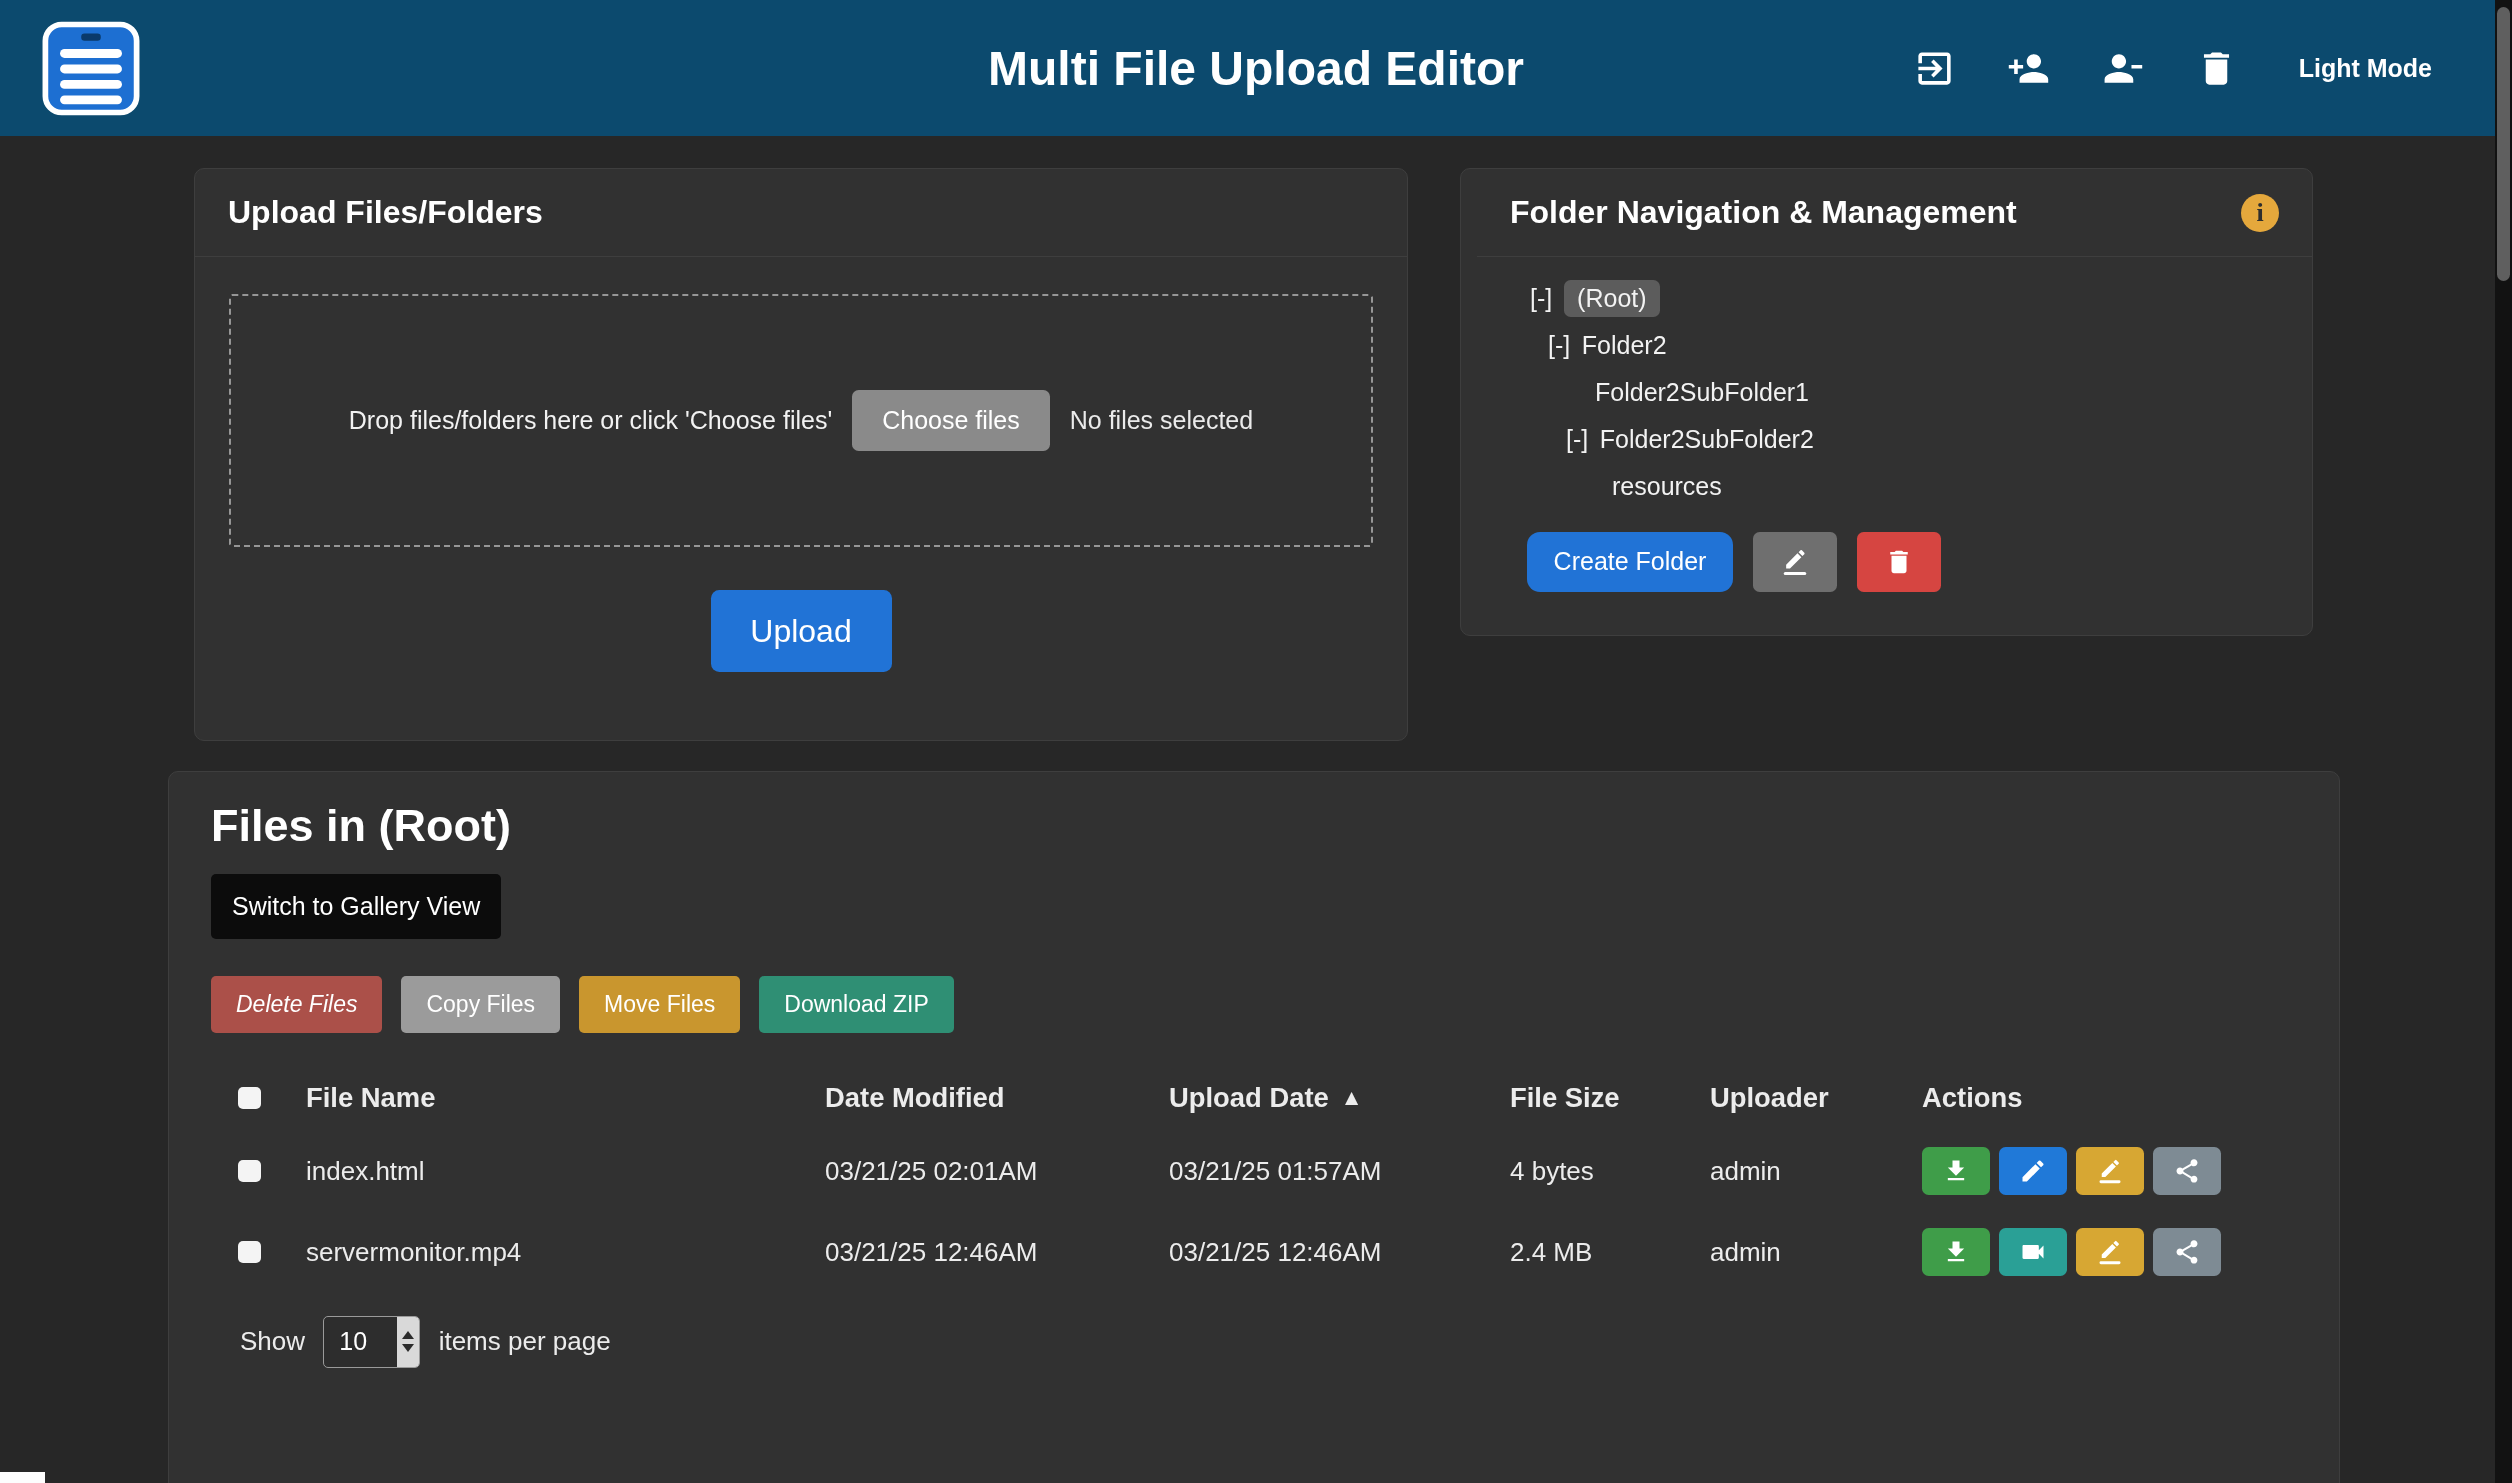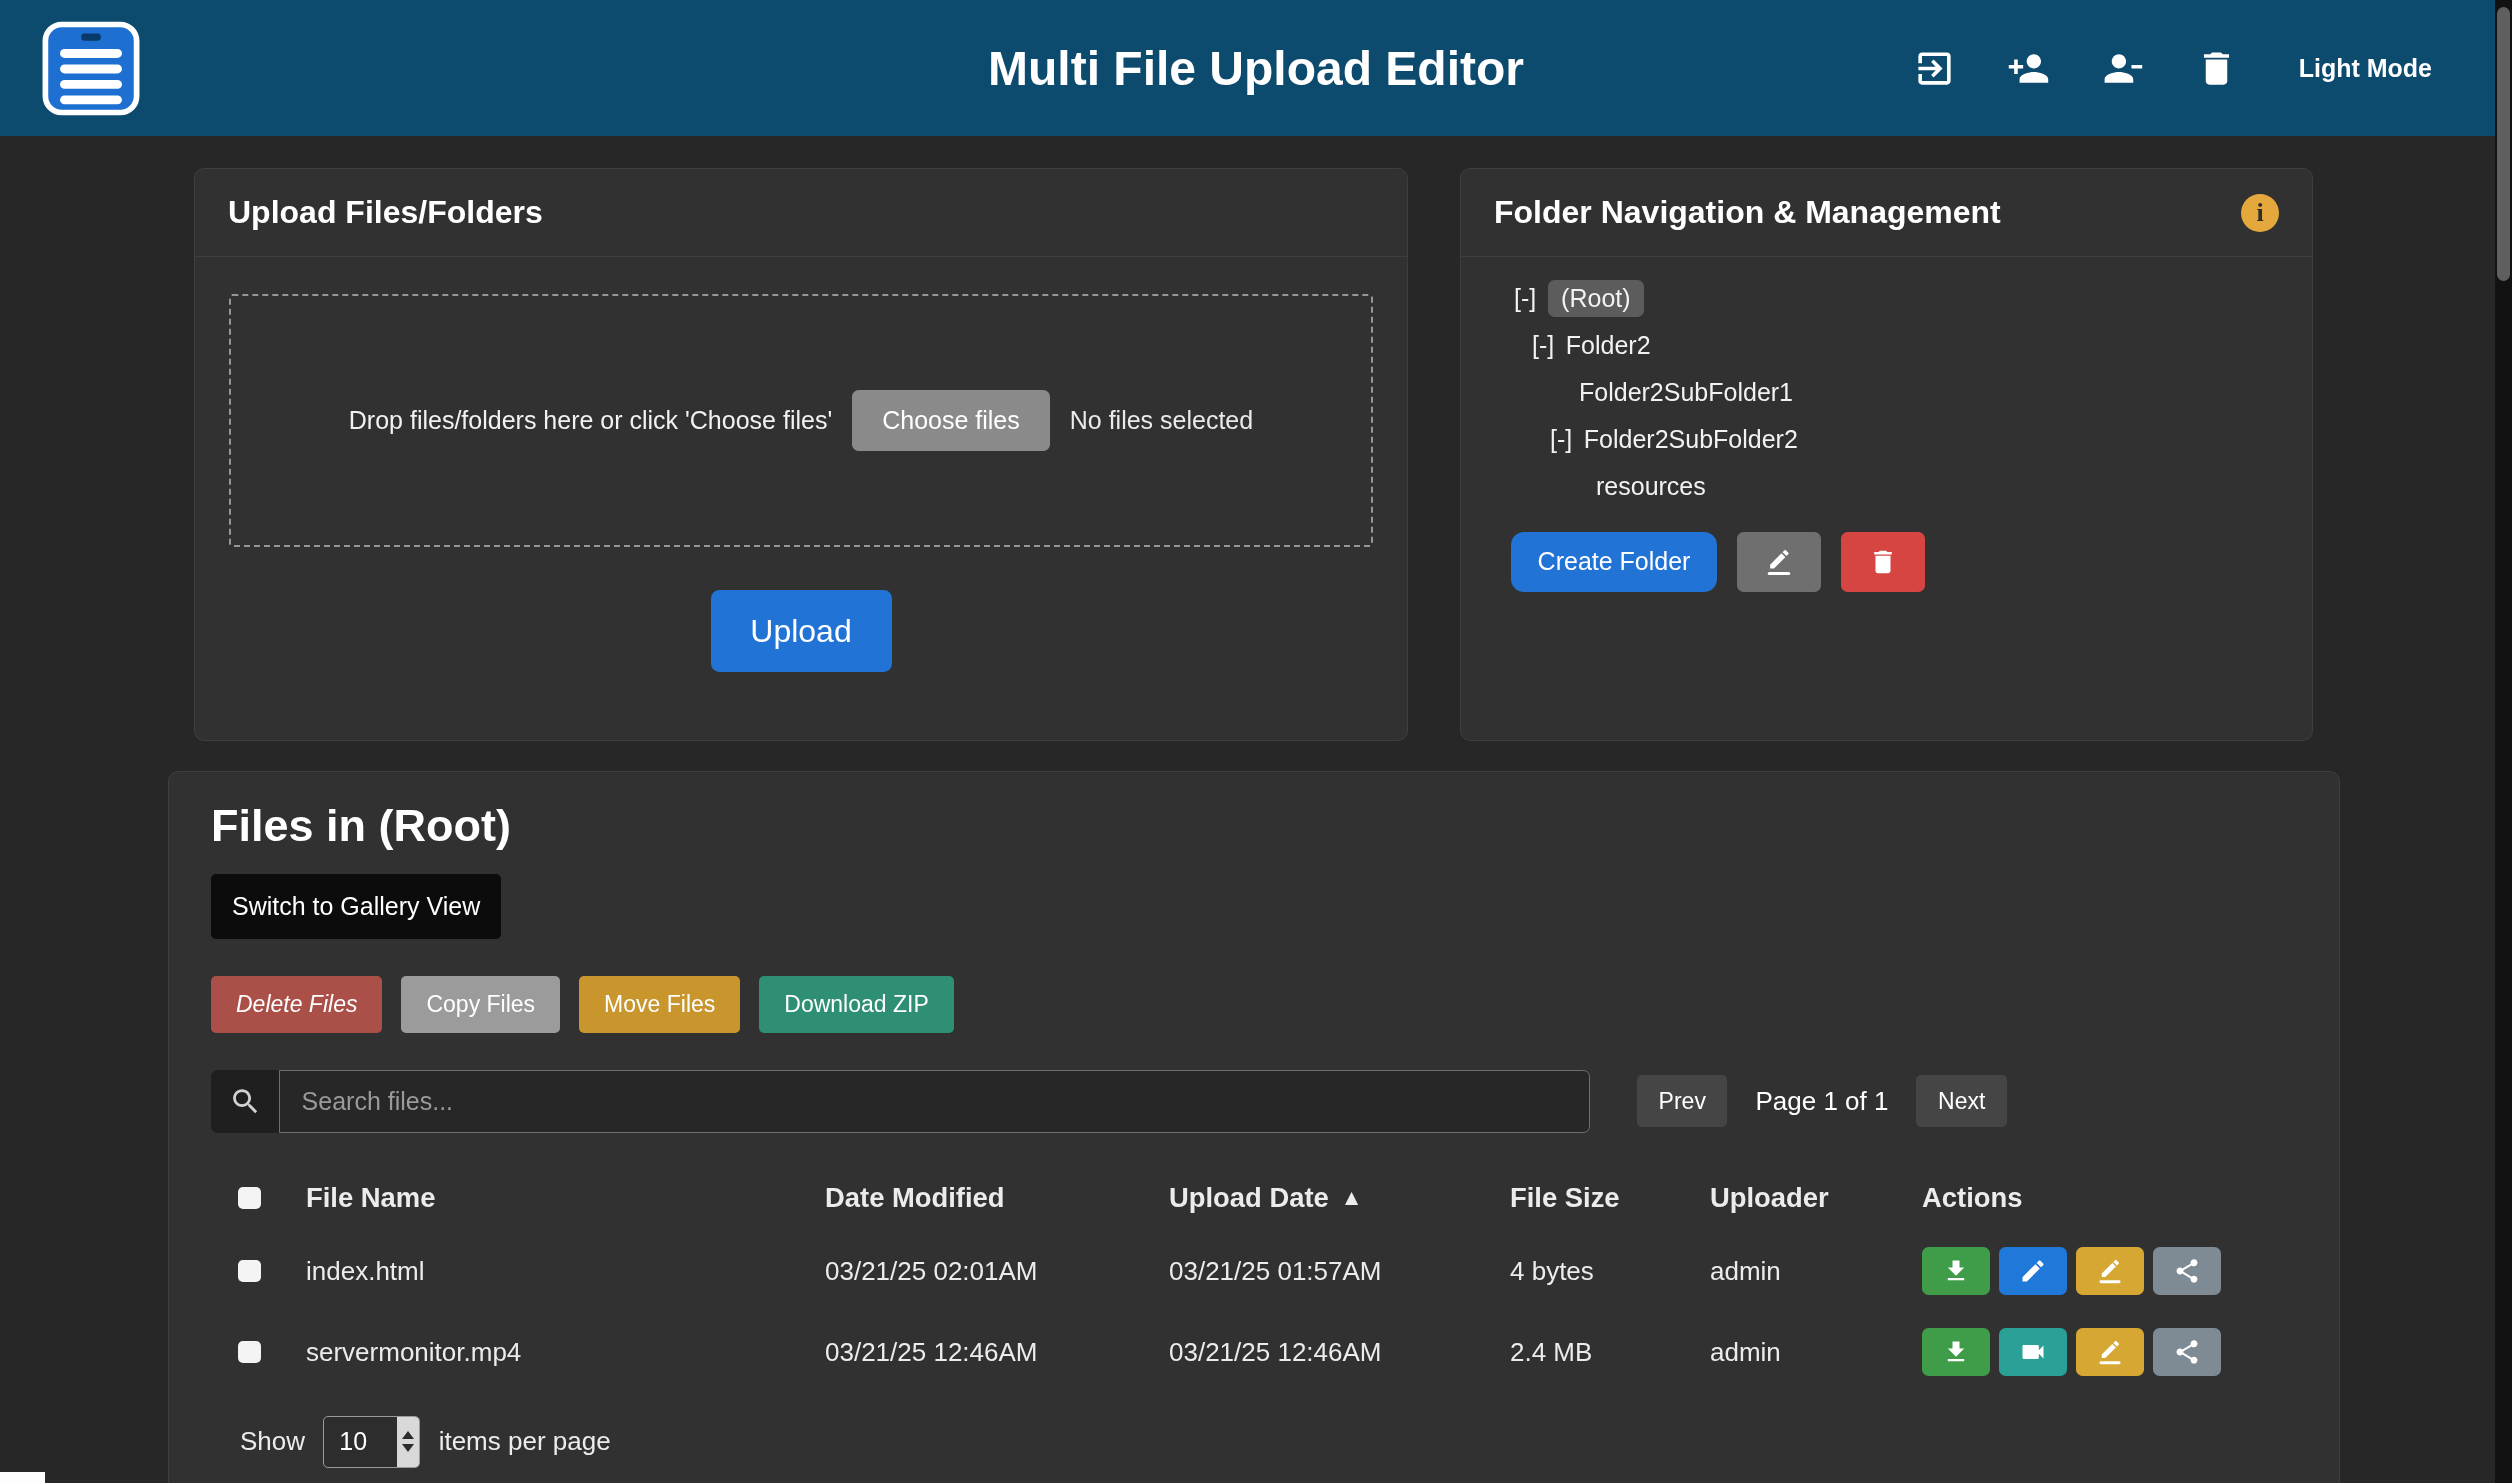--- a/index.html
+++ b/index.html
@@ -14,21 +14,21 @@
   .header-title{position:absolute;left:50%;transform:translateX(-50%);font-size:48px;font-weight:700;color:#fff;white-space:nowrap;}
   .header-right{margin-left:auto;display:flex;align-items:center;gap:47px;}
   .icon-btn{width:47px;height:47px;display:flex;align-items:center;justify-content:center;}
   .icon-btn svg{width:43px;height:43px;fill:#fff;}
   .theme-toggle{font-size:25px;font-weight:700;color:#fff;margin-left:11.6px;white-space:nowrap;}
 
   
   .top-row{display:flex;gap:52px;margin:32px 199px 0 194px;}
   .card{background:#313131;border:1.7px solid #3e3e3e;border-radius:10px;}
   .card-upload{width:1214px;height:573px;flex:0 0 auto;}
-  .card-folder{flex:1;height:573px;}
+  .card-folder{flex:1;height:468px;padding-left:16px;}
   .card-header{height:88px;display:flex;align-items:center;justify-content:space-between;padding:0 33px;border-bottom:1.7px solid #3e3e3e;}
   .card-title{font-size:32px;font-weight:700;color:#fff;}
   .info-icon{width:38px;height:38px;border-radius:50%;background:#e5a83c;color:#2e2e2e;display:flex;align-items:center;justify-content:center;font-size:26px;font-weight:700;font-family:"Liberation Serif",serif;cursor:pointer;}
   .info-icon::after{content:"i";}
 
   .dropzone{margin:37px 34px 0 34px;height:253px;border:2.5px dashed #969696;border-radius:3.3px;display:flex;flex-direction:row;align-items:center;justify-content:center;gap:20px;cursor:pointer;}
   .dropzone-text{font-size:25px;color:#f2f2f2;}
   .choose-btn{height:61px;padding:0 30px;background:#8a8a8a;color:#fff;font-size:25px;border-radius:6.6px;}
   .no-files{font-size:25px;color:#eaeaea;}
   .upload-btn-wrap{display:flex;justify-content:center;margin-top:43px;}
@@ -201,31 +201,20 @@
   <h2 class="files-title">Files in (Root)</h2>
   <button class="gallery-btn">Switch to Gallery View</button>
 
   <div class="bulk-row">
     <button class="bulk-btn bulk-delete">Delete Files</button>
     <button class="bulk-btn bulk-copy">Copy Files</button>
     <button class="bulk-btn bulk-move">Move Files</button>
     <button class="bulk-btn bulk-zip">Download ZIP</button>
   </div>
 
-  <div class="search-row">
-    <button class="search-btn">
-      <svg viewBox="0 0 24 24">
-          <path d="M15.5 14h-.79l-.28-.27C15.41 12.59 16 11.11 16 9.5 16 5.91 13.09 3 9.5 3S3 5.91 3 9.5 5.91 16 9.5 16c1.61 0 3.09-.59 4.23-1.57l.27.28v.79l5 4.99L20.49 19l-4.99-5zm-6 0C7.01 14 5 11.99 5 9.5S7.01 5 9.5 5 14 7.01 14 9.5 11.99 14 9.5 14z"></path>
-        </svg>
-    </button>
-    <input class="search-input" type="text" placeholder="Search files..." style="">
-    <button class="pg-btn pg-prev">Prev</button>
-    <span class="pg-status">Page 1 of 1</span>
-    <button class="pg-btn pg-next">Next</button>
-  </div>
 
   <div class="table">
     <div class="trow thead">
       <div class="tcell c-check">
           <span class="checkbox"></span>
         </div>
       <div class="tcell">File Name</div>
       <div class="tcell">Date Modified</div>
       <div class="tcell">
         <span>Upload Date</span>

